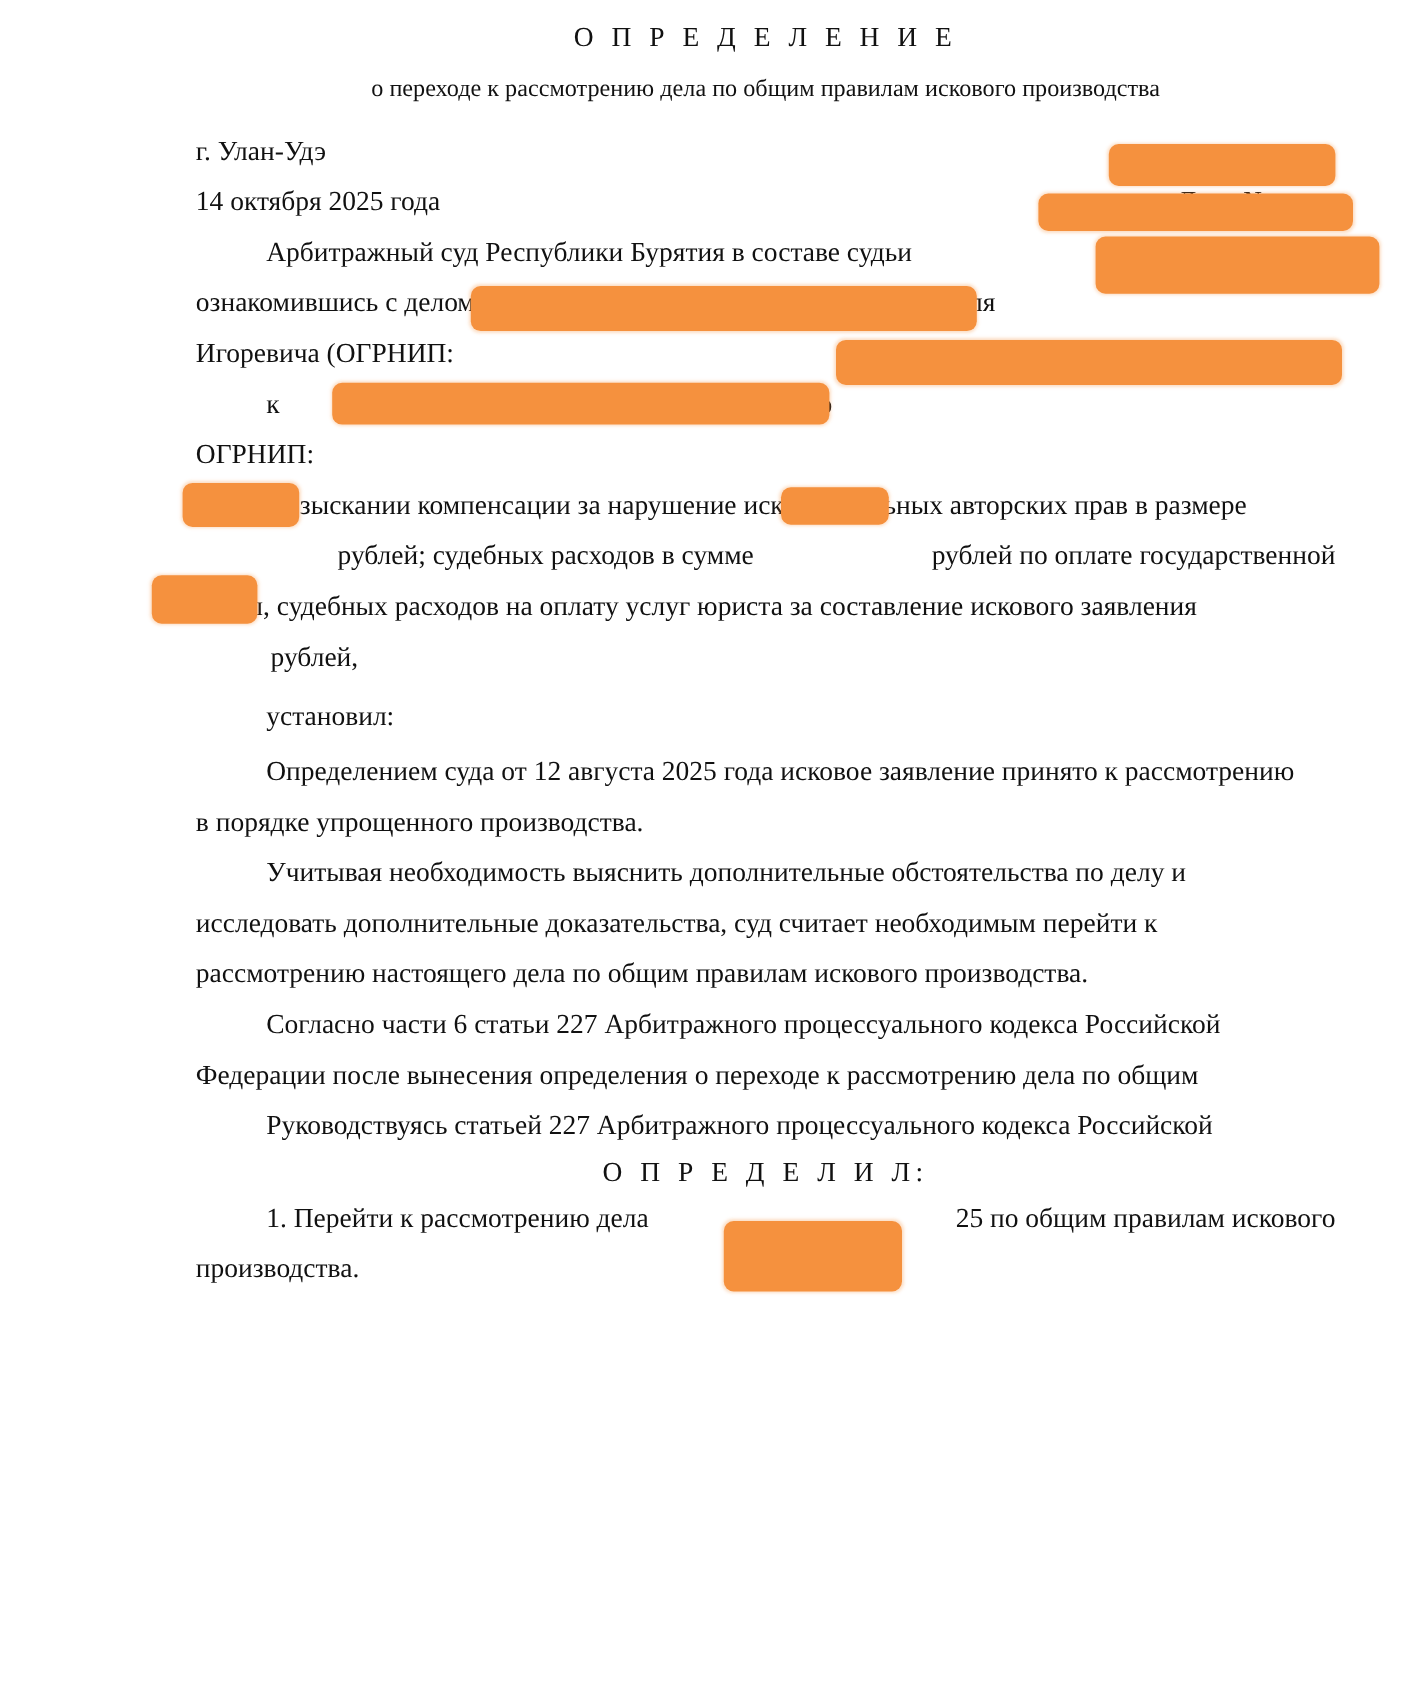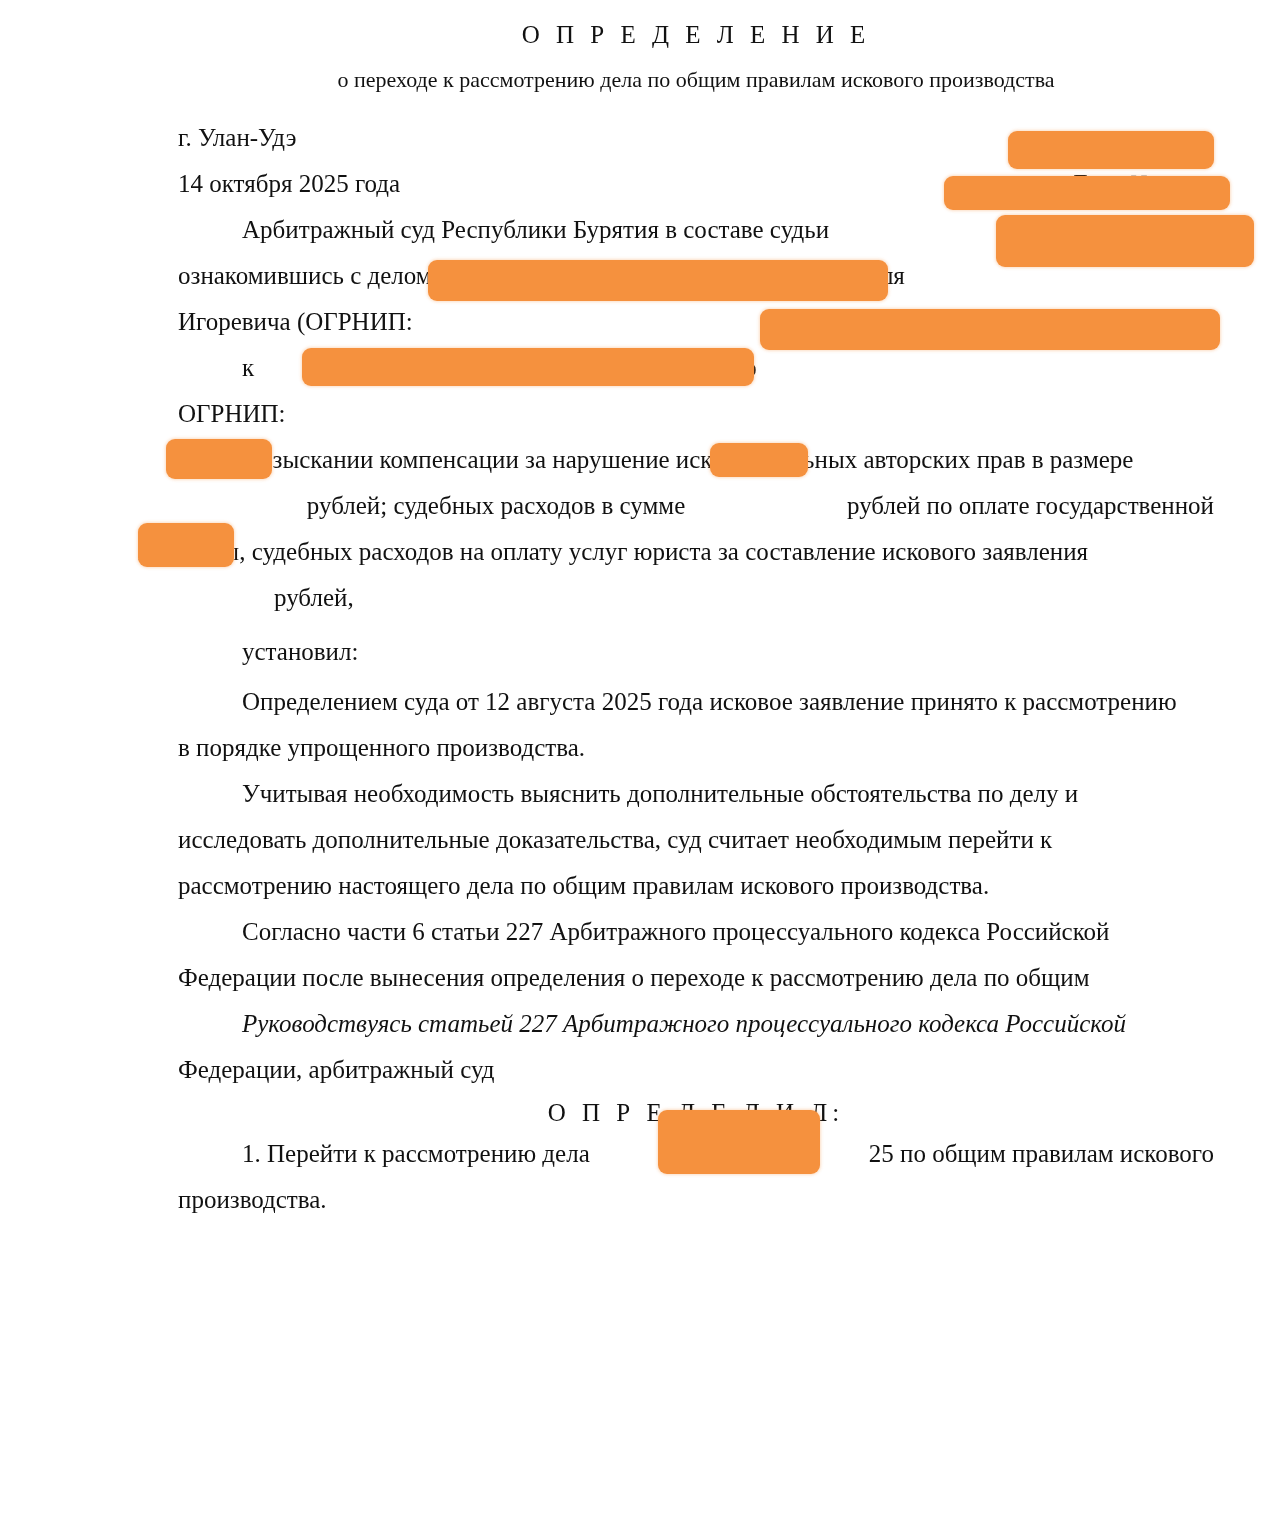--- a/index.html
+++ b/index.html
@@ -133,21 +133,21 @@
       <span class="spacer" style="width:142px;"></span>
       <span>рублей; судебных расходов в сумме</span>
       <span class="spacer" style="width:108px;"></span>
       <span>рублей по оплате государственной</span>
     </div>
 
     <div class="jline" style="margin-left:-40px; width:calc(100% + 40px); justify-content:space-between;">
       <span>пошлины, судебных расходов на оплату услуг юриста за составление искового заявления</span>
     </div>
 
-    <div class="jline" style="margin-left:-40px;gap:28px;">
+    <div class="jline" style="margin-left:-40px;">
       <span class="spacer" style="width:108px;"></span>
       <span>рублей,</span>
     </div>
 
     <div class="jline indent" style="padding-top:8px;">
       <span>установил:</span>
     </div>
 
     <div class="jline indent spread" style="width:calc(100% - 64px); padding-top:4px;">
       <span>Определением суда от 12 августа 2025 года исковое заявление принято к рассмотрению</span>
@@ -166,25 +166,22 @@
       <span>рассмотрению настоящего дела по общим правилам искового производства.</span>
     </div>
 
     <div class="jline indent spread" style="width:calc(100% - 64px);">
       <span>Согласно части 6 статьи 227 Арбитражного процессуального кодекса Российской</span>
     </div>
     <div class="jline spread" style="width:100%;">
       <span>Федерации после вынесения определения о переходе к рассмотрению дела по общим</span>
     </div>
 
-    <div class="jline indent spread" style="width:calc(100% - 64px);font-style:italic;">
+    <div class="jline indent spread" style="width:calc(100% - 64px);">
       <span>Руководствуясь статьей 227 Арбитражного процессуального кодекса Российской</span>
-    </div>
-    <div class="jline">
-      <span>Федерации, арбитражный суд</span>
     </div>
 
     <div class="ruling-heading" style="padding-top:6px;">О П Р Е Д Е Л И Л:</div>
 
     <div class="jline indent spread" style="width:calc(100% - 64px); padding-top:4px;">
       <span>1. Перейти к рассмотрению дела</span>
       <span class="spacer" style="width:172px;"></span>
       <span>25 по общим правилам искового</span>
     </div>
     <div class="jline">

